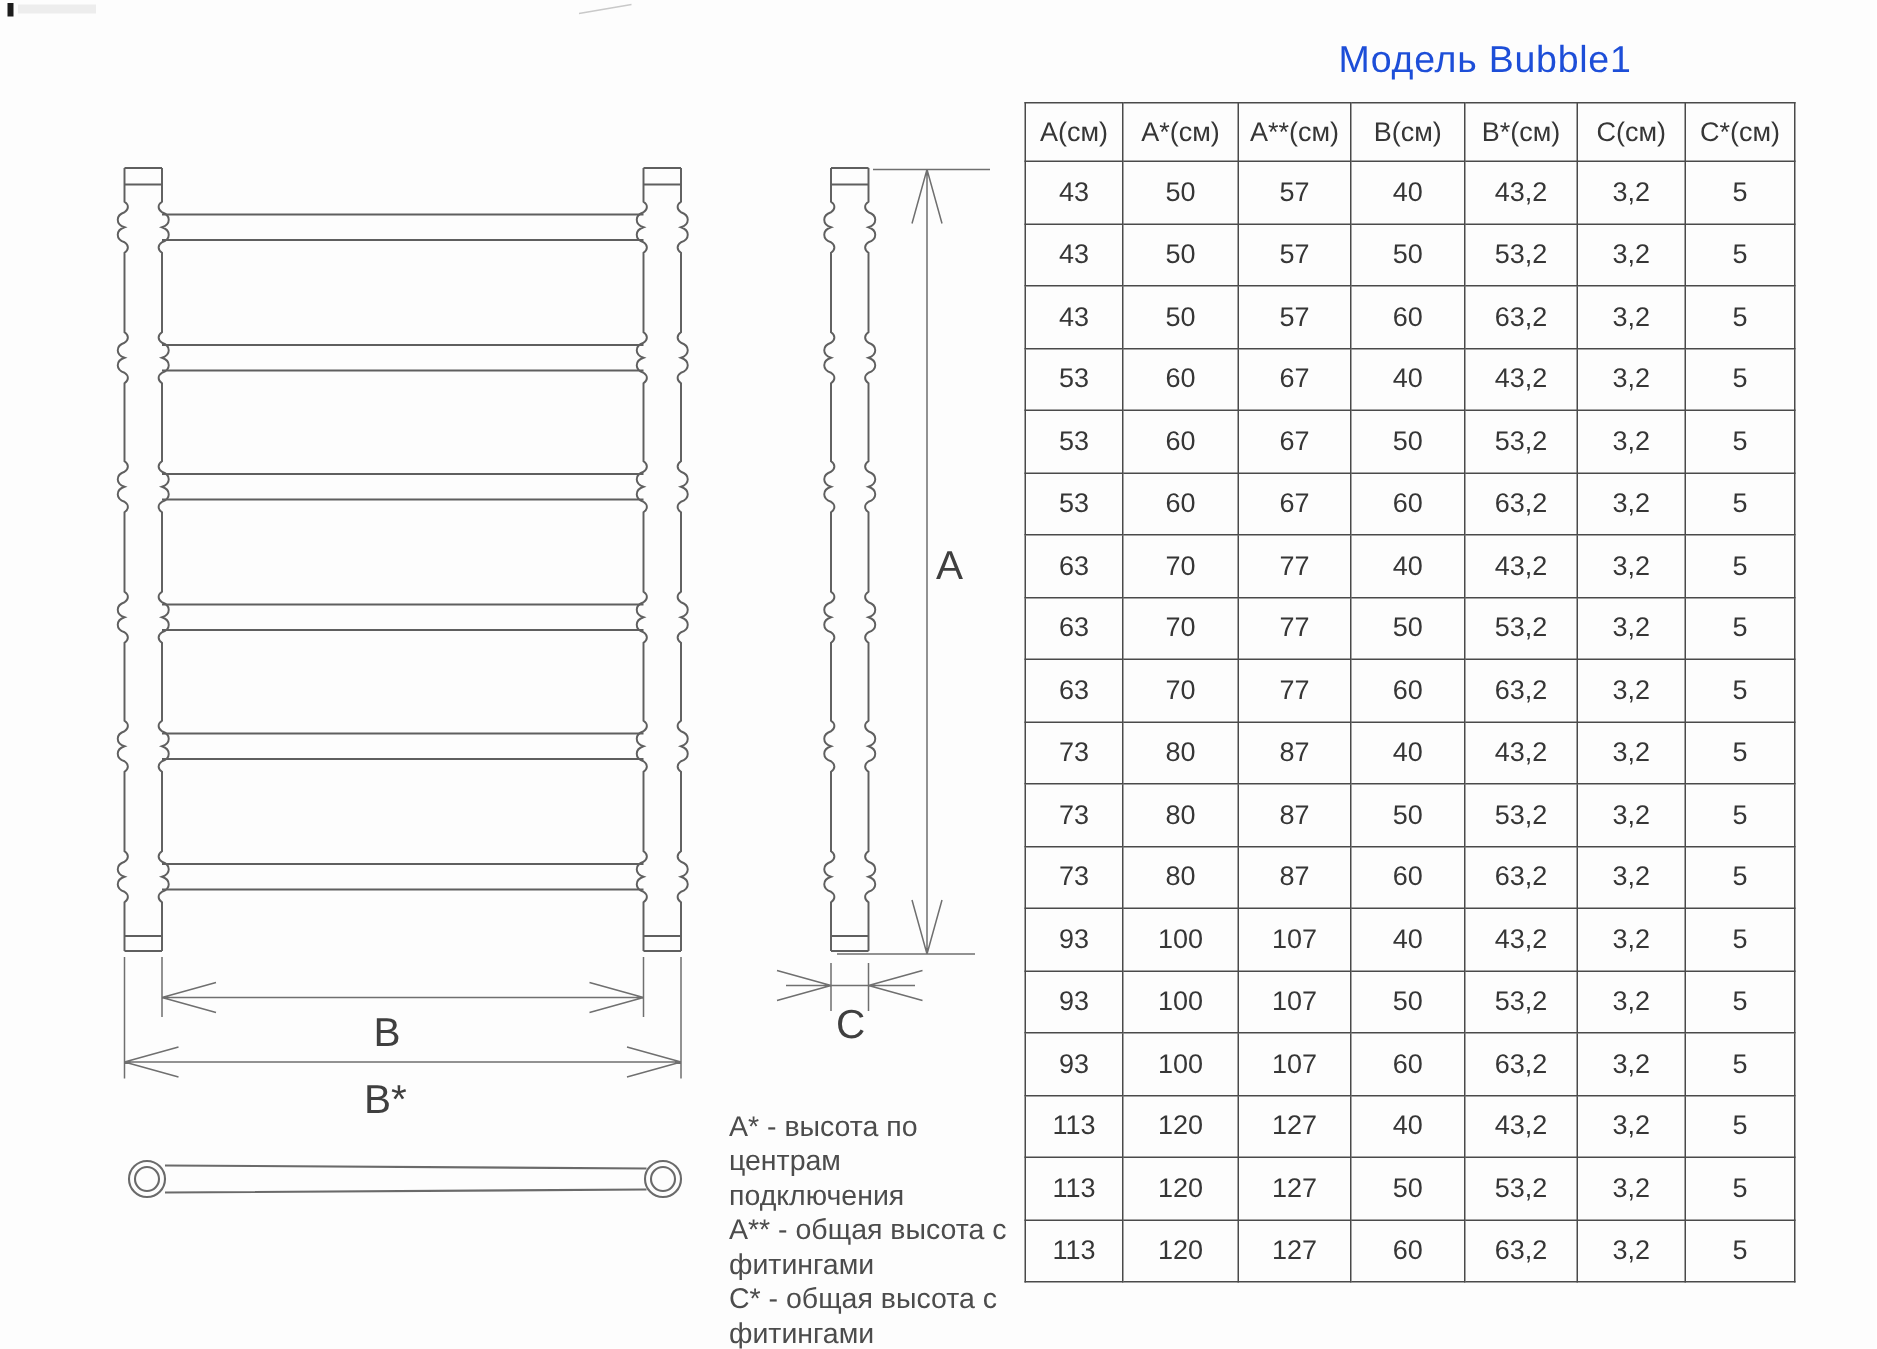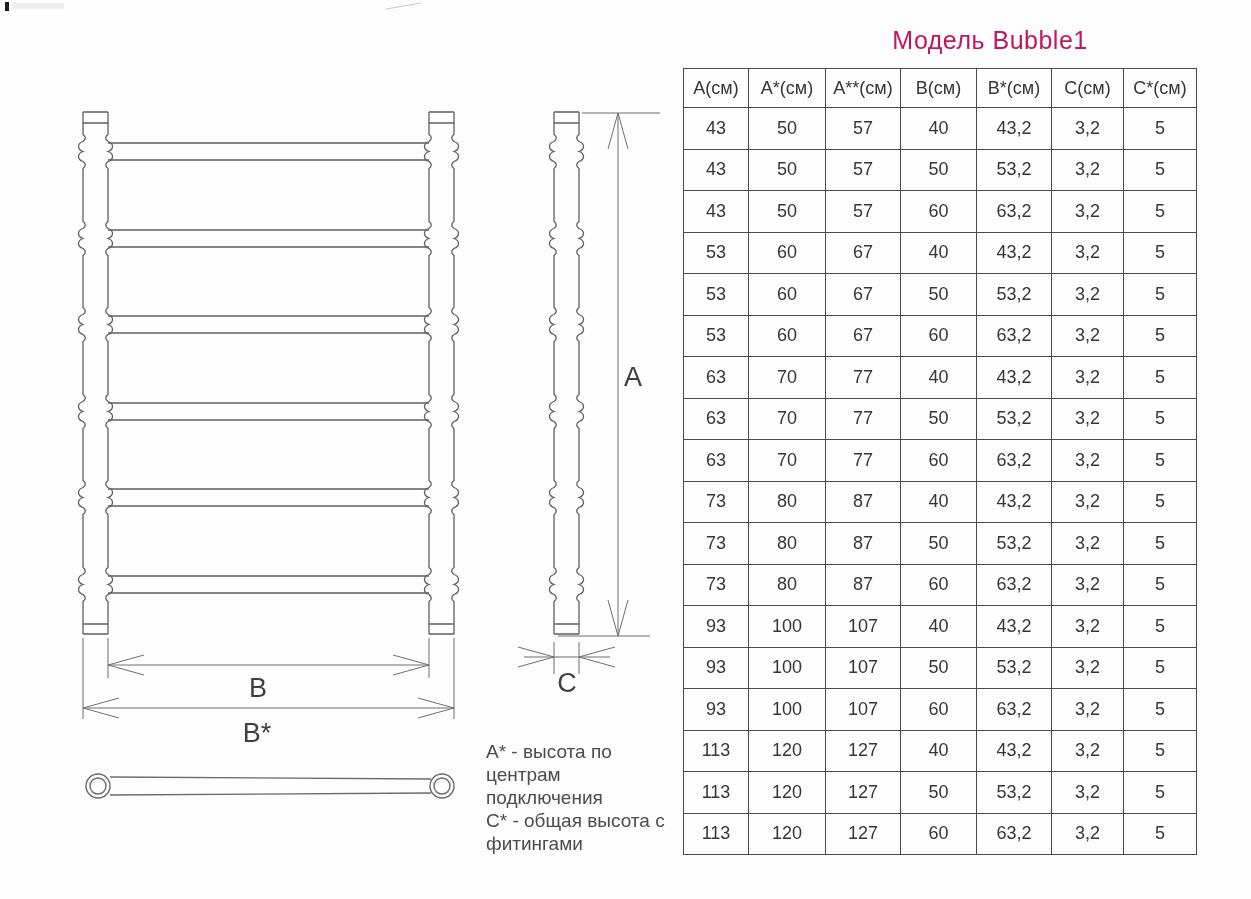--- a/index.html
+++ b/index.html
@@ -14,21 +14,21 @@
   .corner-mark{position:absolute;left:5px;top:2px;width:4px;height:9px;background:#1c1c1c;}
   .corner-smudge{position:absolute;left:12px;top:3px;width:52px;height:6px;background:#ededed;}
 
   
   .drawing{position:absolute;left:0;top:0;}
 
   
   .title{
     position:absolute;left:780px;top:26px;width:420px;
     text-align:center;
-    font-size:25px;color:#be185d;letter-spacing:0.5px;
+    font-size:25px;color:#1d4ed8;letter-spacing:0.5px;
   }
 
   
   .spec-table{
     position:absolute;left:683px;top:68px;
     border-collapse:collapse;table-layout:fixed;
   }
   .spec-table th,.spec-table td{
     border:1px solid #4a4a4a;
     text-align:center;vertical-align:middle;
@@ -278,16 +278,17 @@
           <td>60</td>
           <td>63,2</td>
           <td>3,2</td>
           <td>5</td>
         </tr>
       </tbody>
   </table>
 
   <div class="footnotes">
     <p class="footnote">А* - высота по центрам подключения</p>
+    <p class="footnote">А** - общая высота с фитингами</p>
     <p class="footnote">С* - общая высота с фитингами</p>
   </div>
 
 </div>
 
 </body></html>

